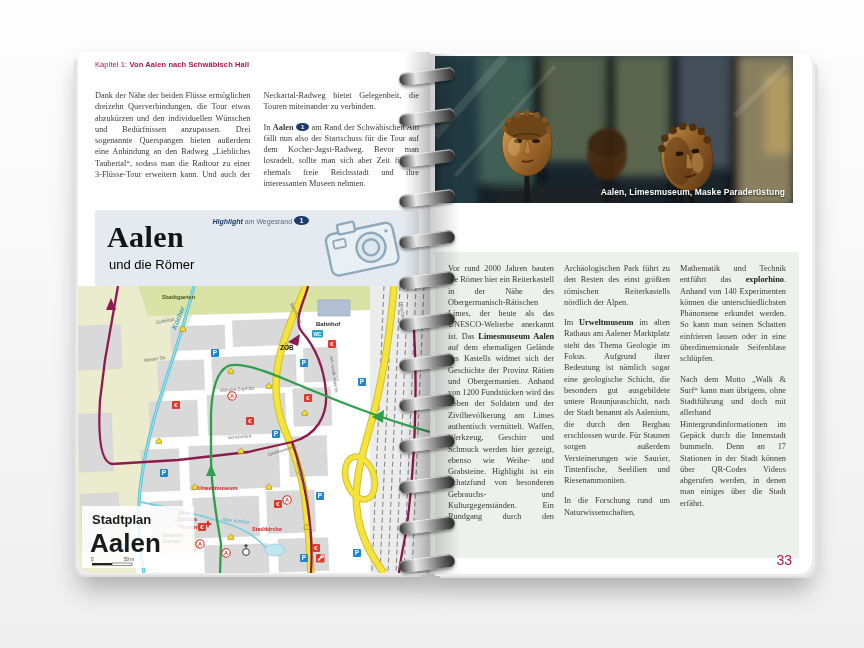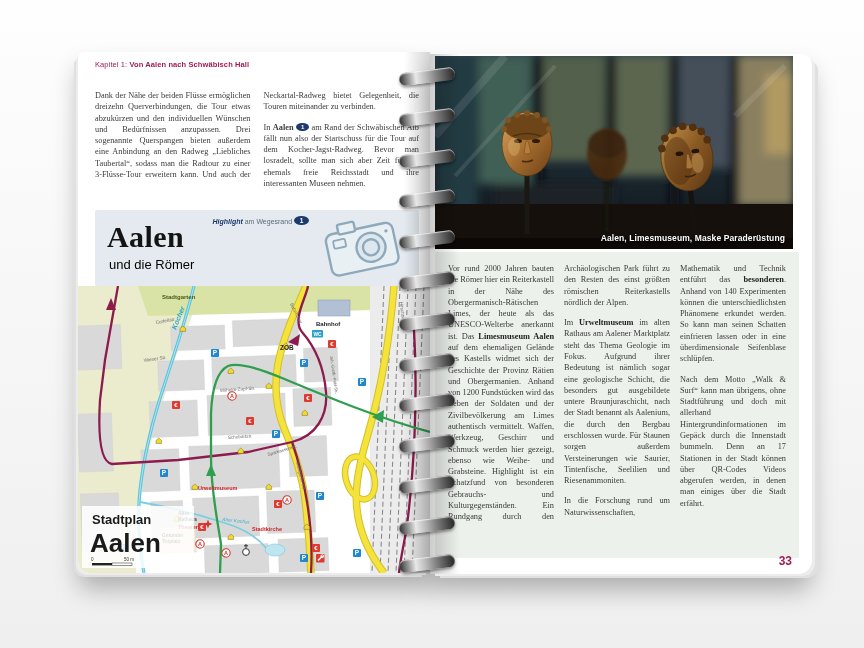--- a/index.html
+++ b/index.html
@@ -53,35 +53,35 @@
   .highlight-label { position:absolute; right:110px; top:6px; font-size:7px; color:#5a6b7a; white-space:nowrap; }
   .highlight-label .hl { color:#1d3a6d; font-weight:bold; font-style:italic; }
   .hl-badge { width:15px; height:9px; line-height:9.5px; font-size:6.5px; }
   .hl-title { position:absolute; left:12px; top:10px; font-family:"Liberation Serif",serif; font-weight:bold; font-size:30px; color:#141414; letter-spacing:.4px; }
   .hl-sub   { position:absolute; left:14px; top:47px; font-size:13px; color:#000000; font-weight:normal; }
   .camera { position:absolute; right:8px; top:1px; width:95px; height:74px; }
   .citymap { position:absolute; left:0px; top:234px; width:352px; height:287px; }
   .citymap svg { display:block; }
 
   
-  .photo { position:absolute; left:5px; top:2px; width:358px; height:193px; overflow:hidden; }
+  .photo { position:absolute; left:5px; top:2px; width:358px; height:147px; overflow:hidden; }
   .photo-caption {
     position:absolute; right:8px; bottom:6px; color:#ffffff; font-size:8.5px; font-weight:bold;
     text-shadow:0 1px 2px rgba(0,0,0,.8); letter-spacing:.1px;
   }
   .article-box { position:absolute; left:5px; top:198px; width:364px; height:306px; background:#edf1ec; }
   .article {
     position:absolute; left:13px; top:11px; width:338px; height:284px;
     column-count:3; column-gap:10px;
     font-family:"Liberation Serif", serif; font-size:8.3px; line-height:1.36;
     color:#3b3b3b; text-align:justify;
   }
   .article p + p { margin-top:9px; }
   .article b { font-weight:bold; color:#222; }
-  .page-number { position:absolute; right:20px; bottom:6px; font-size:12px; font-weight:bold; color:#a41a52; }
+  .page-number { position:absolute; right:20px; bottom:6px; font-size:14px; font-weight:normal; color:#a41a52; }
 
   
   text { font-family:"Liberation Sans", sans-serif; }
 </style>
 </head>
 <body>
 
 <div class="stage">
 
   <div class="page page-left">
@@ -444,21 +444,21 @@
           <ellipse cx="10" cy="6" rx="6" ry="10" fill="#d8a964" opacity="0.4"></ellipse>
         </g>
       </svg>
       <div class="photo-caption">Aalen, Limesmuseum, Maske Paraderüstung</div>
     </div>
 
     <div class="article-box">
       <div class="article">
         <p><span>Vor rund 2000 Jahren bauten die Römer hier ein Reiterkastell in der Nähe des Obergermanisch-Rätischen Limes, der heute als das UNESCO-Welterbe anerkannt ist. Das </span><b>Limesmuseum Aalen</b><span> auf dem ehemaligen Gelände des Kastells widmet sich der Geschichte der Provinz Rätien und Obergermanien. Anhand von 1200 Fundstücken wird das Leben der Soldaten und der Zivilbevölkerung am Limes authentisch vermittelt. Waffen, Werkzeug, Geschirr und Schmuck werden hier gezeigt, ebenso wie Weihe- und Grabsteine. Highlight ist ein Schatzfund von besonderen Gebrauchs- und Kulturgegenständen. Ein Rundgang durch den Archäologischen Park führt zu den Resten des einst größten römischen Reiterkastells nördlich der Alpen.</span></p>
         <p><span>Im </span><b>Urweltmuseum</b><span> im alten Rathaus am Aalener Marktplatz steht das Thema Geologie im Fokus. Aufgrund ihrer Bedeutung ist nämlich sogar eine geologische Schicht, die besonders gut ausgebildete untere Braunjuraschicht, nach der Stadt benannt als Aalenium, die durch den Bergbau erschlossen wurde. Für Staunen sorgen außerdem Versteinerungen wie Saurier, Tintenfische, Seelilien und Riesenammoniten.</span></p>
-        <p><span>In die Forschung rund um Naturwissenschaften, Mathematik und Technik entführt das </span><b>besonderen</b><span>. Anhand von 140 Experimenten können die unterschiedlichsten Phänomene erkundet werden. So kann man seinen Schatten einfrieren lassen oder in eine überdimensionale Seifenblase schlüpfen.</span></p>
+        <p><span>In die Forschung rund um Naturwissenschaften, Mathematik und Technik entführt das </span><b>explorhino</b><span>. Anhand von 140 Experimenten können die unterschiedlichsten Phänomene erkundet werden. So kann man seinen Schatten einfrieren lassen oder in eine überdimensionale Seifenblase schlüpfen.</span></p>
         <p><span>Nach dem Motto „Walk &amp; Surf“ kann man übrigens, ohne Stadtführung und doch mit allerhand Hintergrundinformationen im Gepäck durch die Innenstadt bummeln. Denn an 17 Stationen in der Stadt können über QR-Codes Videos abgerufen werden, in denen man einiges über die Stadt erfährt.</span></p>
       </div>
     </div>
 
     <div class="page-number">33</div>
   </div>
 
   <div class="gutter-left"></div>
   <div class="gutter-right"></div>
   <div class="spiral">

